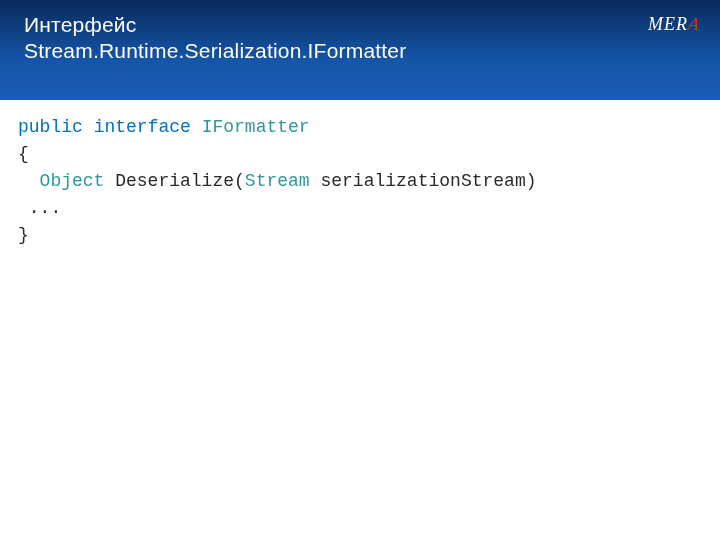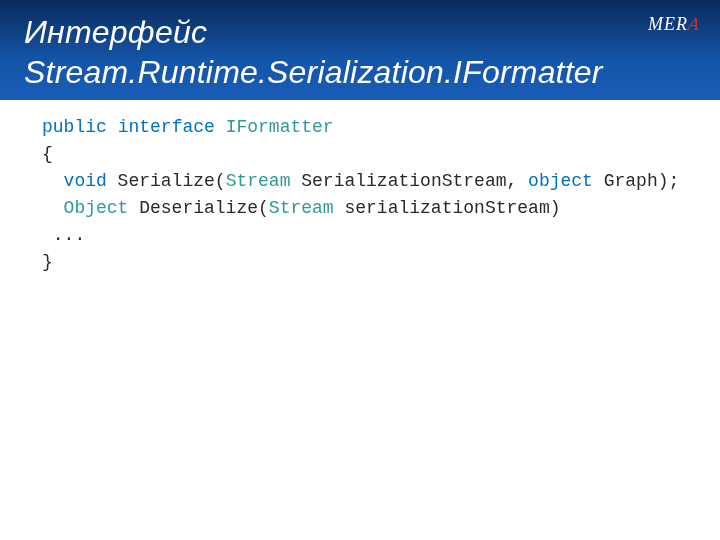--- a/index.html
+++ b/index.html
@@ -17,25 +17,24 @@
     }
     .header {
       width: 100%;
       height: 100px;
       background: linear-gradient(to bottom, #0a2a5c 0%, #1455a8 60%, #1a5db8 100%);
       padding: 12px 24px 10px 24px;
       position: relative;
     }
     .title {
       color: #ffffff;
-      font-size: 32px;
+      font-size: 21px;
       font-weight: 300;
       line-height: 1.25;
       letter-spacing: 0.2px;
-      font-style: italic;
     }
     .logo {
       position: absolute;
       top: 14px;
       right: 20px;
       color: #ffffff;
       font-family: Georgia, 'Times New Roman', serif;
       font-size: 18px;
       font-weight: 400;
       letter-spacing: 1px;
@@ -49,21 +48,20 @@
     }
     .content {
       padding: 14px 18px;
       font-family: Consolas, 'Courier New', monospace;
       font-size: 18px;
       line-height: 1.5;
       color: #2a2a2a;
     }
     .code-line {
       white-space: pre;
-      margin-left: 24px;
     }
     .kw { color: #0070c0; }
     .type { color: #2e9999; }
     .indent { display: inline-block; width: 2ch; }
     .indent1 { display: inline-block; width: 1ch; }
   </style>
 </head>
 <body>
 
 <div class="header">
@@ -72,17 +70,16 @@
     <span>Stream.Runtime.Serialization.IFormatter</span>
   </div>
   <div class="logo">
     <span>MER</span><span class="accent">A</span>
   </div>
 </div>
 
 <div class="content">
   <div class="code-line"><span class="kw">public</span> <span class="kw">interface</span> <span class="type">IFormatter</span></div>
   <div class="code-line">{</div>
-  <div class="code-line"><span class="indent"></span><span class="kw">void</span><span> Serialize(</span><span class="type">Stream</span><span> SerializationStream, </span><span class="kw">object</span><span> Graph);</span></div>
   <div class="code-line"><span class="indent"></span><span class="type">Object</span><span> Deserialize(</span><span class="type">Stream</span><span> serializationStream)</span></div>
   <div class="code-line"><span class="indent1"></span><span>...</span></div>
   <div class="code-line">}</div>
 </div>
 
 </body></html>

